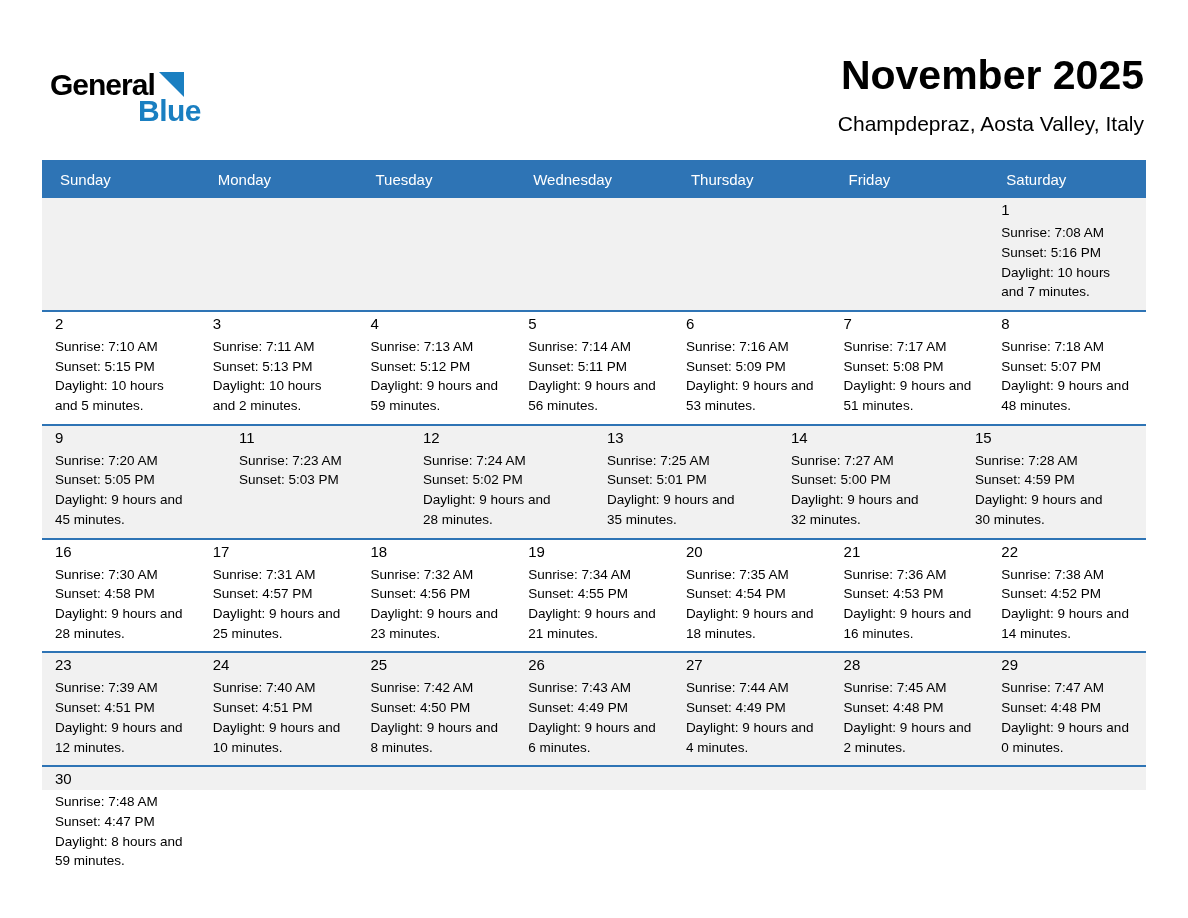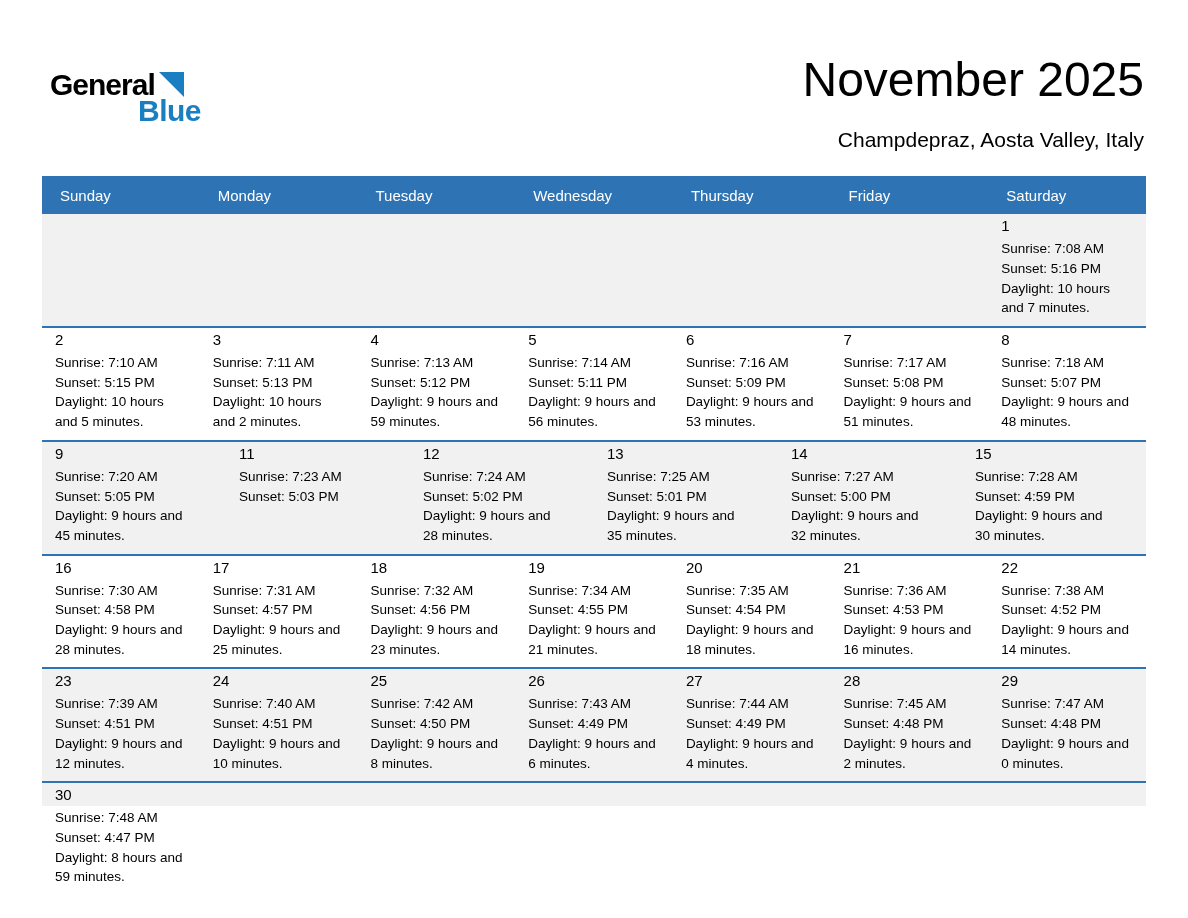--- a/index.html
+++ b/index.html
@@ -14,22 +14,22 @@
     font-family:"Liberation Sans", sans-serif;color:#000;overflow:hidden;border-radius:7px;
   }
   
   .header{display:flex;justify-content:space-between;align-items:flex-start;padding:52px 44px 0 50px;}
   .logo{margin-top:18px;line-height:1;}
   .logo-top{display:flex;align-items:flex-start;}
   .logo-general{font-size:30px;font-weight:700;letter-spacing:-1px;color:#000;}
   .logo-tri{margin-left:3px;margin-top:1px;}
   .logo-blue{font-size:30px;font-weight:700;letter-spacing:-0.5px;color:var(--logo-blue);margin-left:88px;margin-top:-4px;}
   .titles{text-align:right;}
-  .title{font-size:48px;font-weight:400;line-height:1.15;}
-  .subtitle{font-size:21px;margin-top:21px;}
+  .title{font-size:41px;font-weight:700;line-height:1.15;}
+  .subtitle{font-size:21px;margin-top:13px;}
   
   .calendar{margin:24px 42px 0 42px;}
   .weekday-row{display:flex;background:var(--accent);color:#fff;height:38px;align-items:center;}
   .weekday{flex:1 1 0;padding-left:18px;font-size:15px;font-weight:400;overflow:hidden;white-space:nowrap;}
   .week{display:flex;min-height:110px;background:#fff;}
   .week:first-child{min-height:104px;}
   .week:last-child{min-height:122px;}
   .week + .week{border-top:2px solid var(--accent);}
   .week.shaded{background:var(--shade);}
   .week.last{background:linear-gradient(to bottom, var(--shade) 0px, var(--shade) 23px, #ffffff 23px);}

